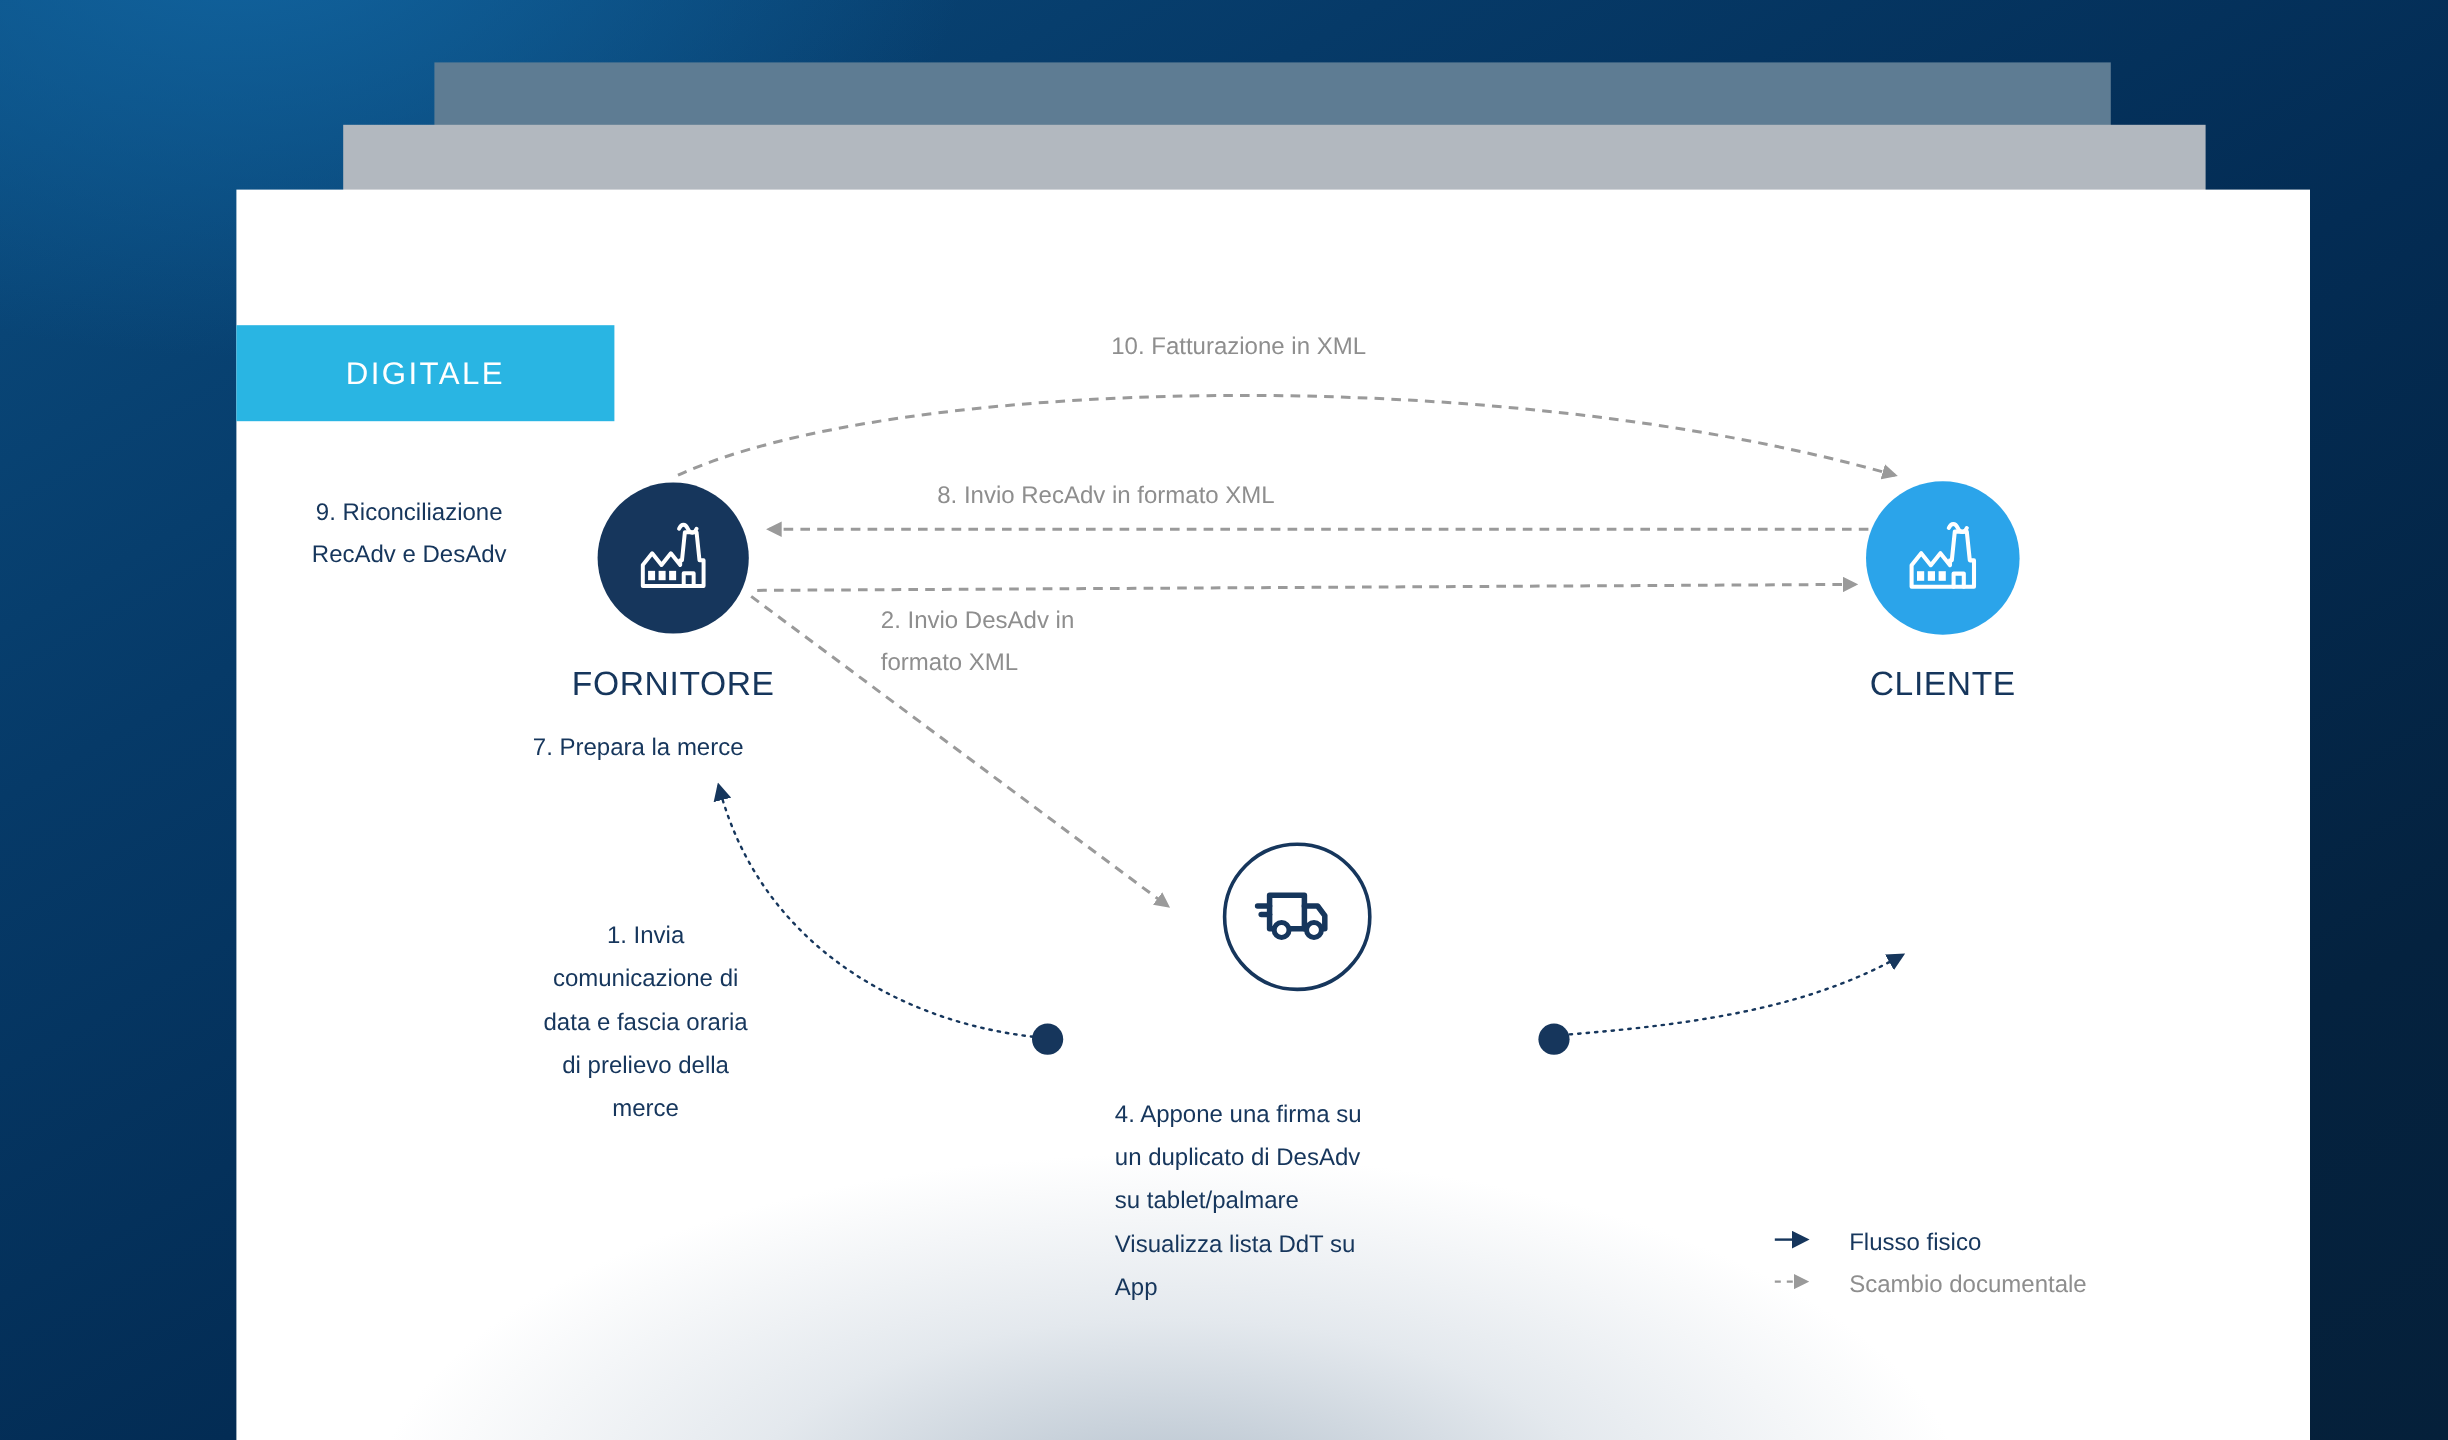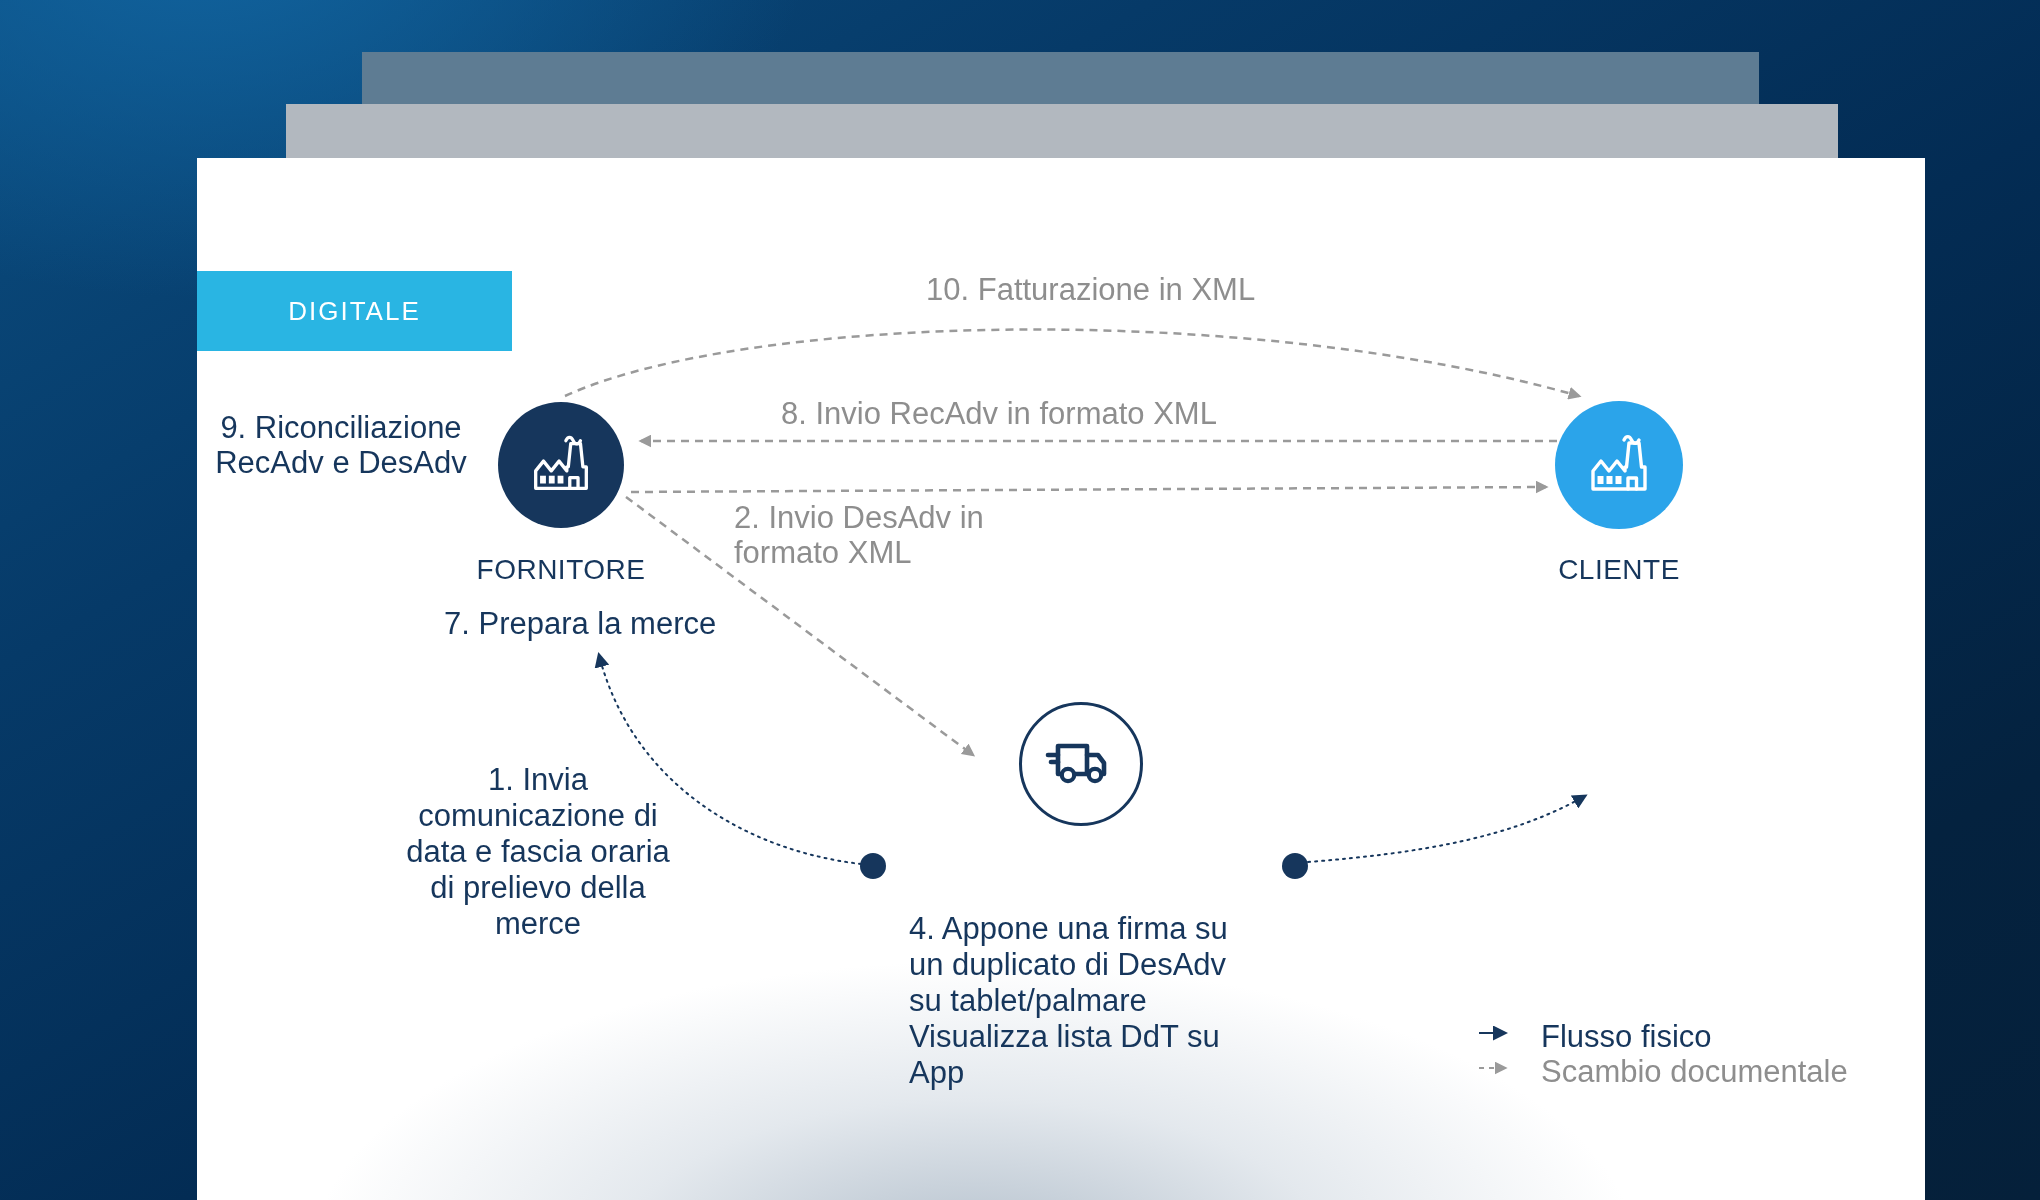--- a/index.html
+++ b/index.html
@@ -15,21 +15,21 @@
   .slide-slate { left: 321px; top: 52px; width: 1397px; height: 115px; background: var(--slide-slate, #5e7c93); }
   .slide-gray  { left: 245px; top: 104px; width: 1552px; height: 115px; background: var(--slide-gray, #b2b8bf); }
   .card {
     position: absolute; left: 156px; top: 158px; width: 1728px; height: 1042px;
     background:
       radial-gradient(950px 430px at 45% 106%, rgba(163,178,193,0.85) 0%, rgba(205,214,223,0.55) 38%, rgba(255,255,255,0) 70%),
       #ffffff;
   }
   .overlay { position: absolute; left: 0; top: 0; width: 2040px; height: 1200px; pointer-events: none; }
 
-  .txt { position: absolute; font-size: 31px; color: var(--navy, #16365c); line-height: 35px; }
+  .txt { position: absolute; font-size: 20px; color: var(--navy, #16365c); line-height: 35px; }
   .gray { color: var(--gray-text, #8e8e8e); }
   .pre { white-space: pre-line; }
   .tc { text-align: center; }
   .tr { text-align: center; }
   .it { font-style: italic; }
   .actor-label { font-weight: 400; font-size: 28px; letter-spacing: 0.5px; line-height: 34px; color: var(--navy, #16365c); }
 
   .badge {
     position: absolute; left: 156px; top: 271px; width: 315px; height: 80px;
     background: var(--cyan, #29b5e3); color: #ffffff;
@@ -146,21 +146,21 @@
       <g class="icon-stroke-navy">
         <path d="M5 29 H15"></path>
         <path d="M8 36 H15"></path>
         <rect x="15" y="20" width="29" height="28"></rect>
         <path d="M44 29 H55 L61 37 V48 H44"></path>
       </g>
       <circle class="wheel" cx="25" cy="49" r="6.2"></circle>
       <circle class="wheel" cx="52" cy="49" r="6.2"></circle>
     </svg>
   </div>
-  <div class="txt pre" style="left:868px; top:911px; line-height:36px;">4. Appone una firma su
+  <div class="txt pre" style="left:888px; top:911px; line-height:36px;">4. Appone una firma su
 un duplicato di DesAdv
 su tablet/palmare
 Visualizza lista DdT su
 App</div>
 
   <div class="txt" style="left:1500px; top:1019px;">Flusso fisico</div>
   <div class="txt gray" style="left:1500px; top:1054px;">Scambio documentale</div>
 
 </div>
 

